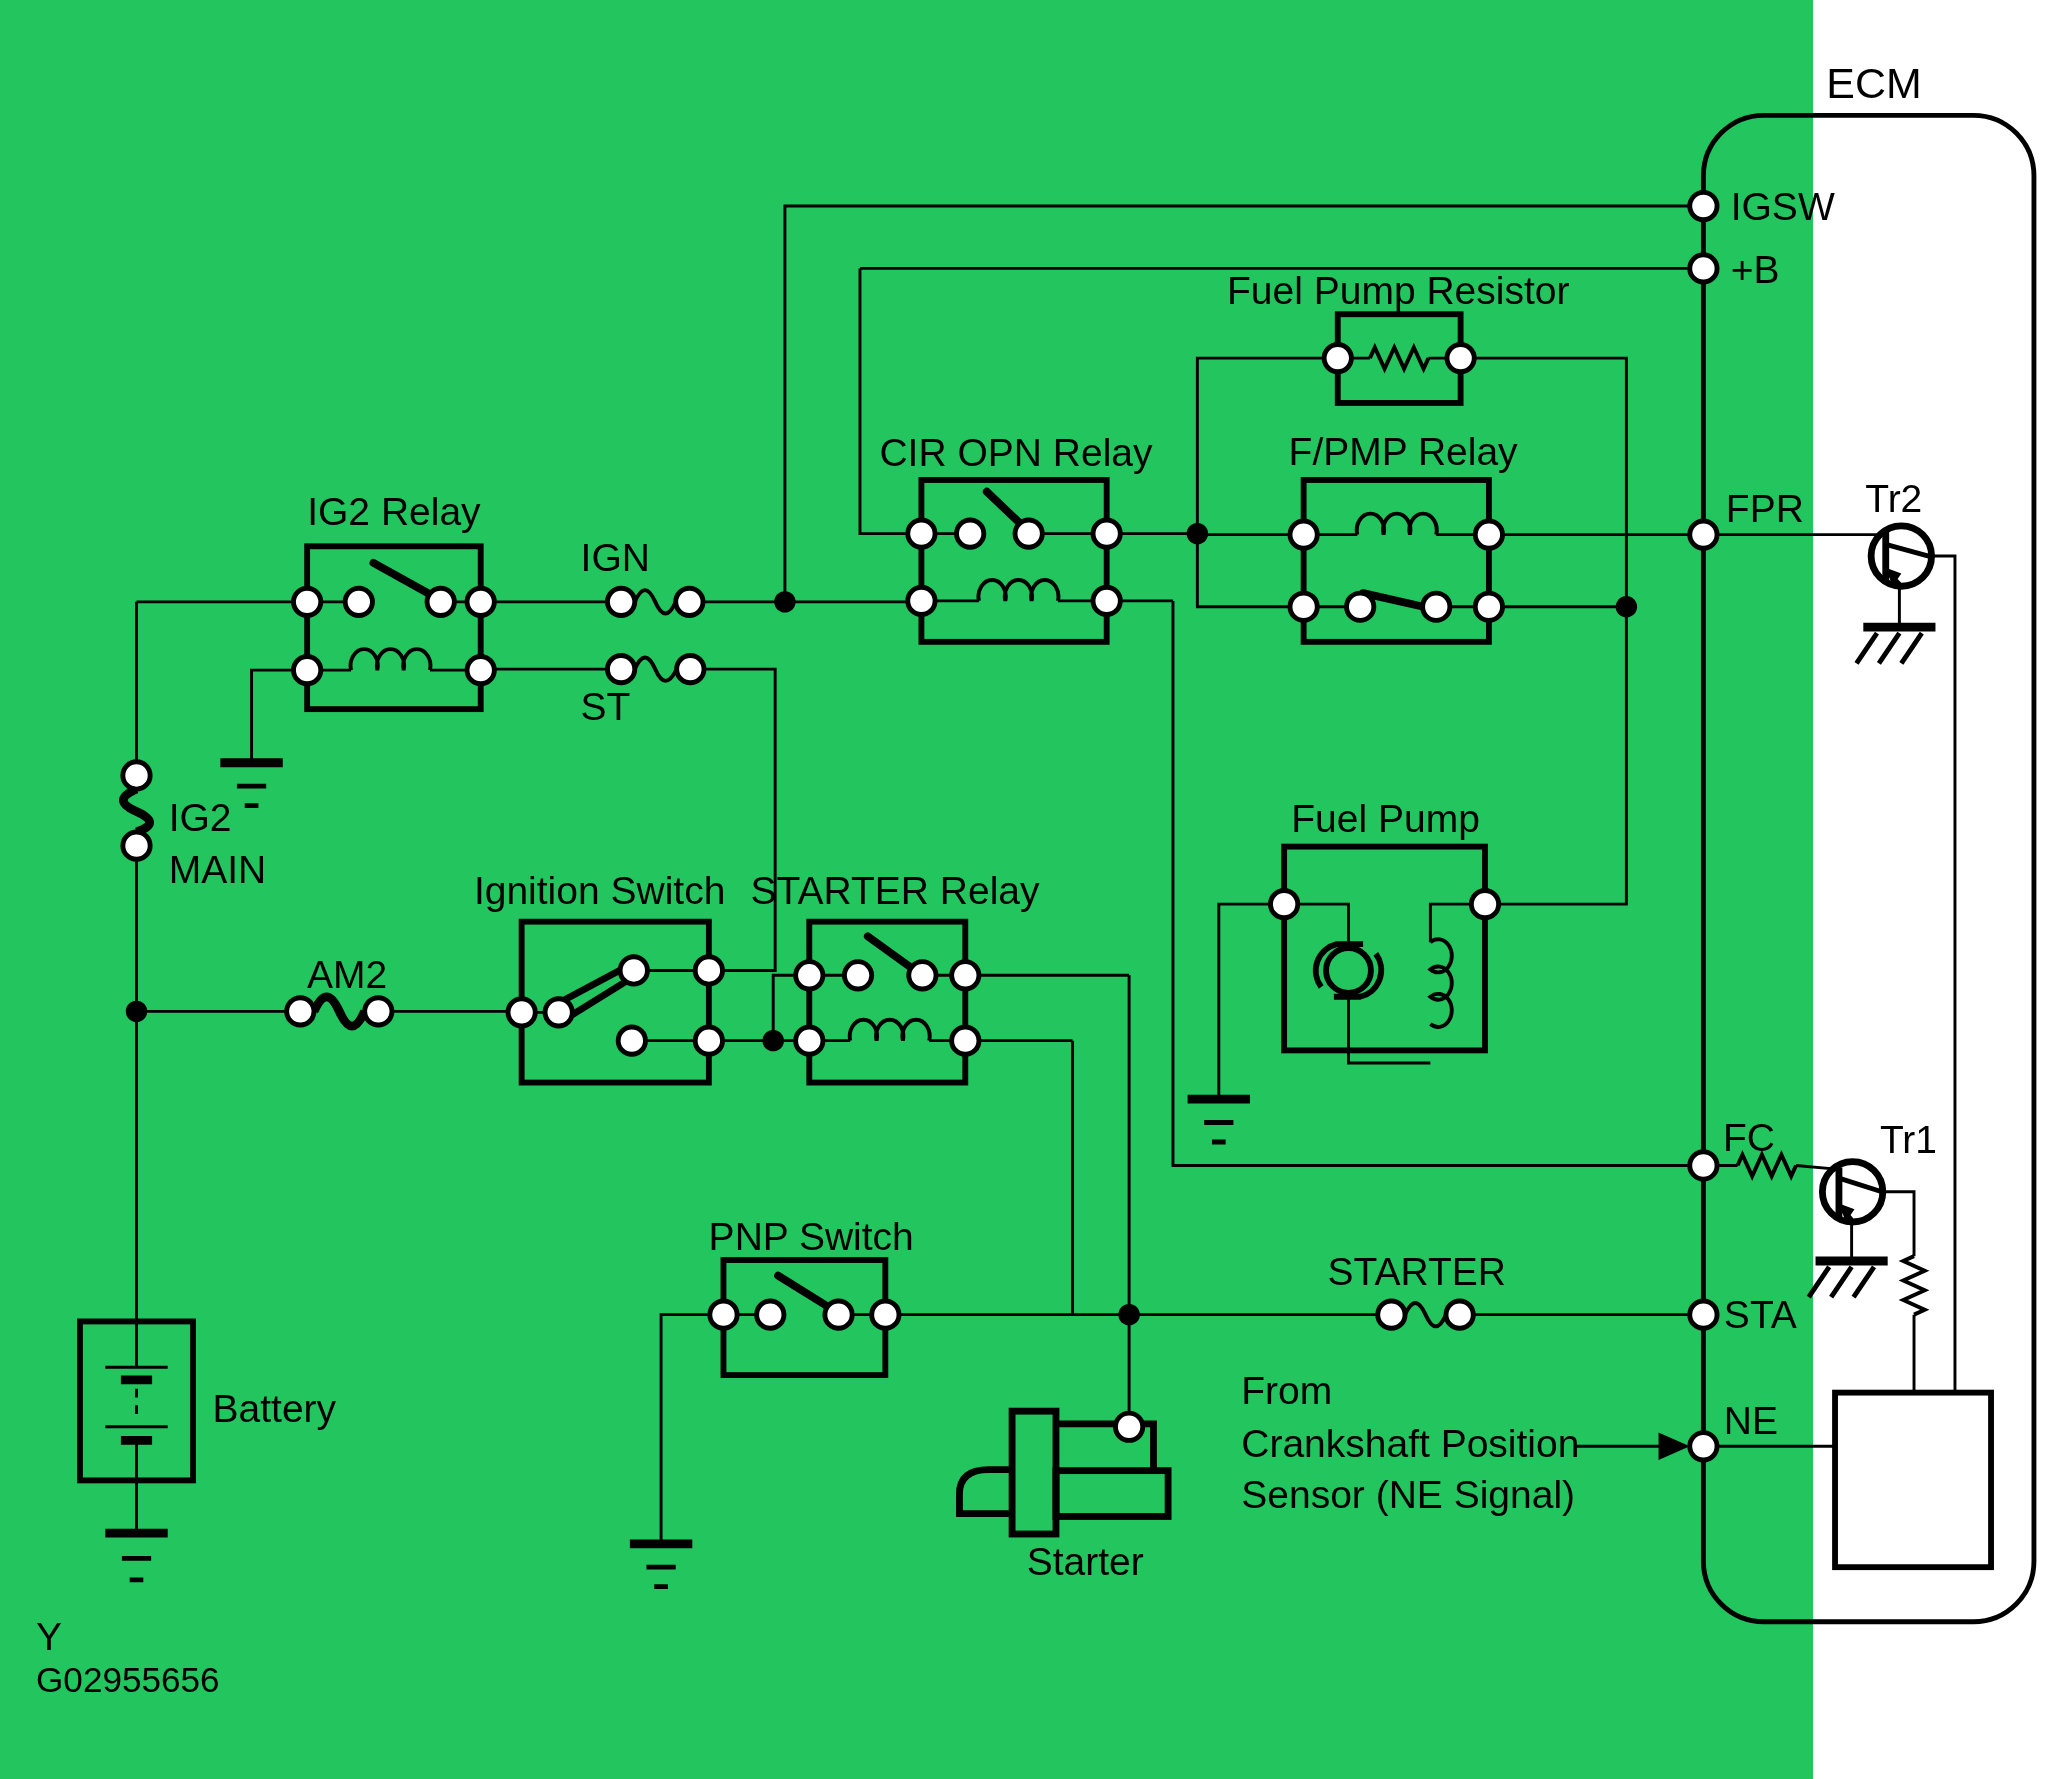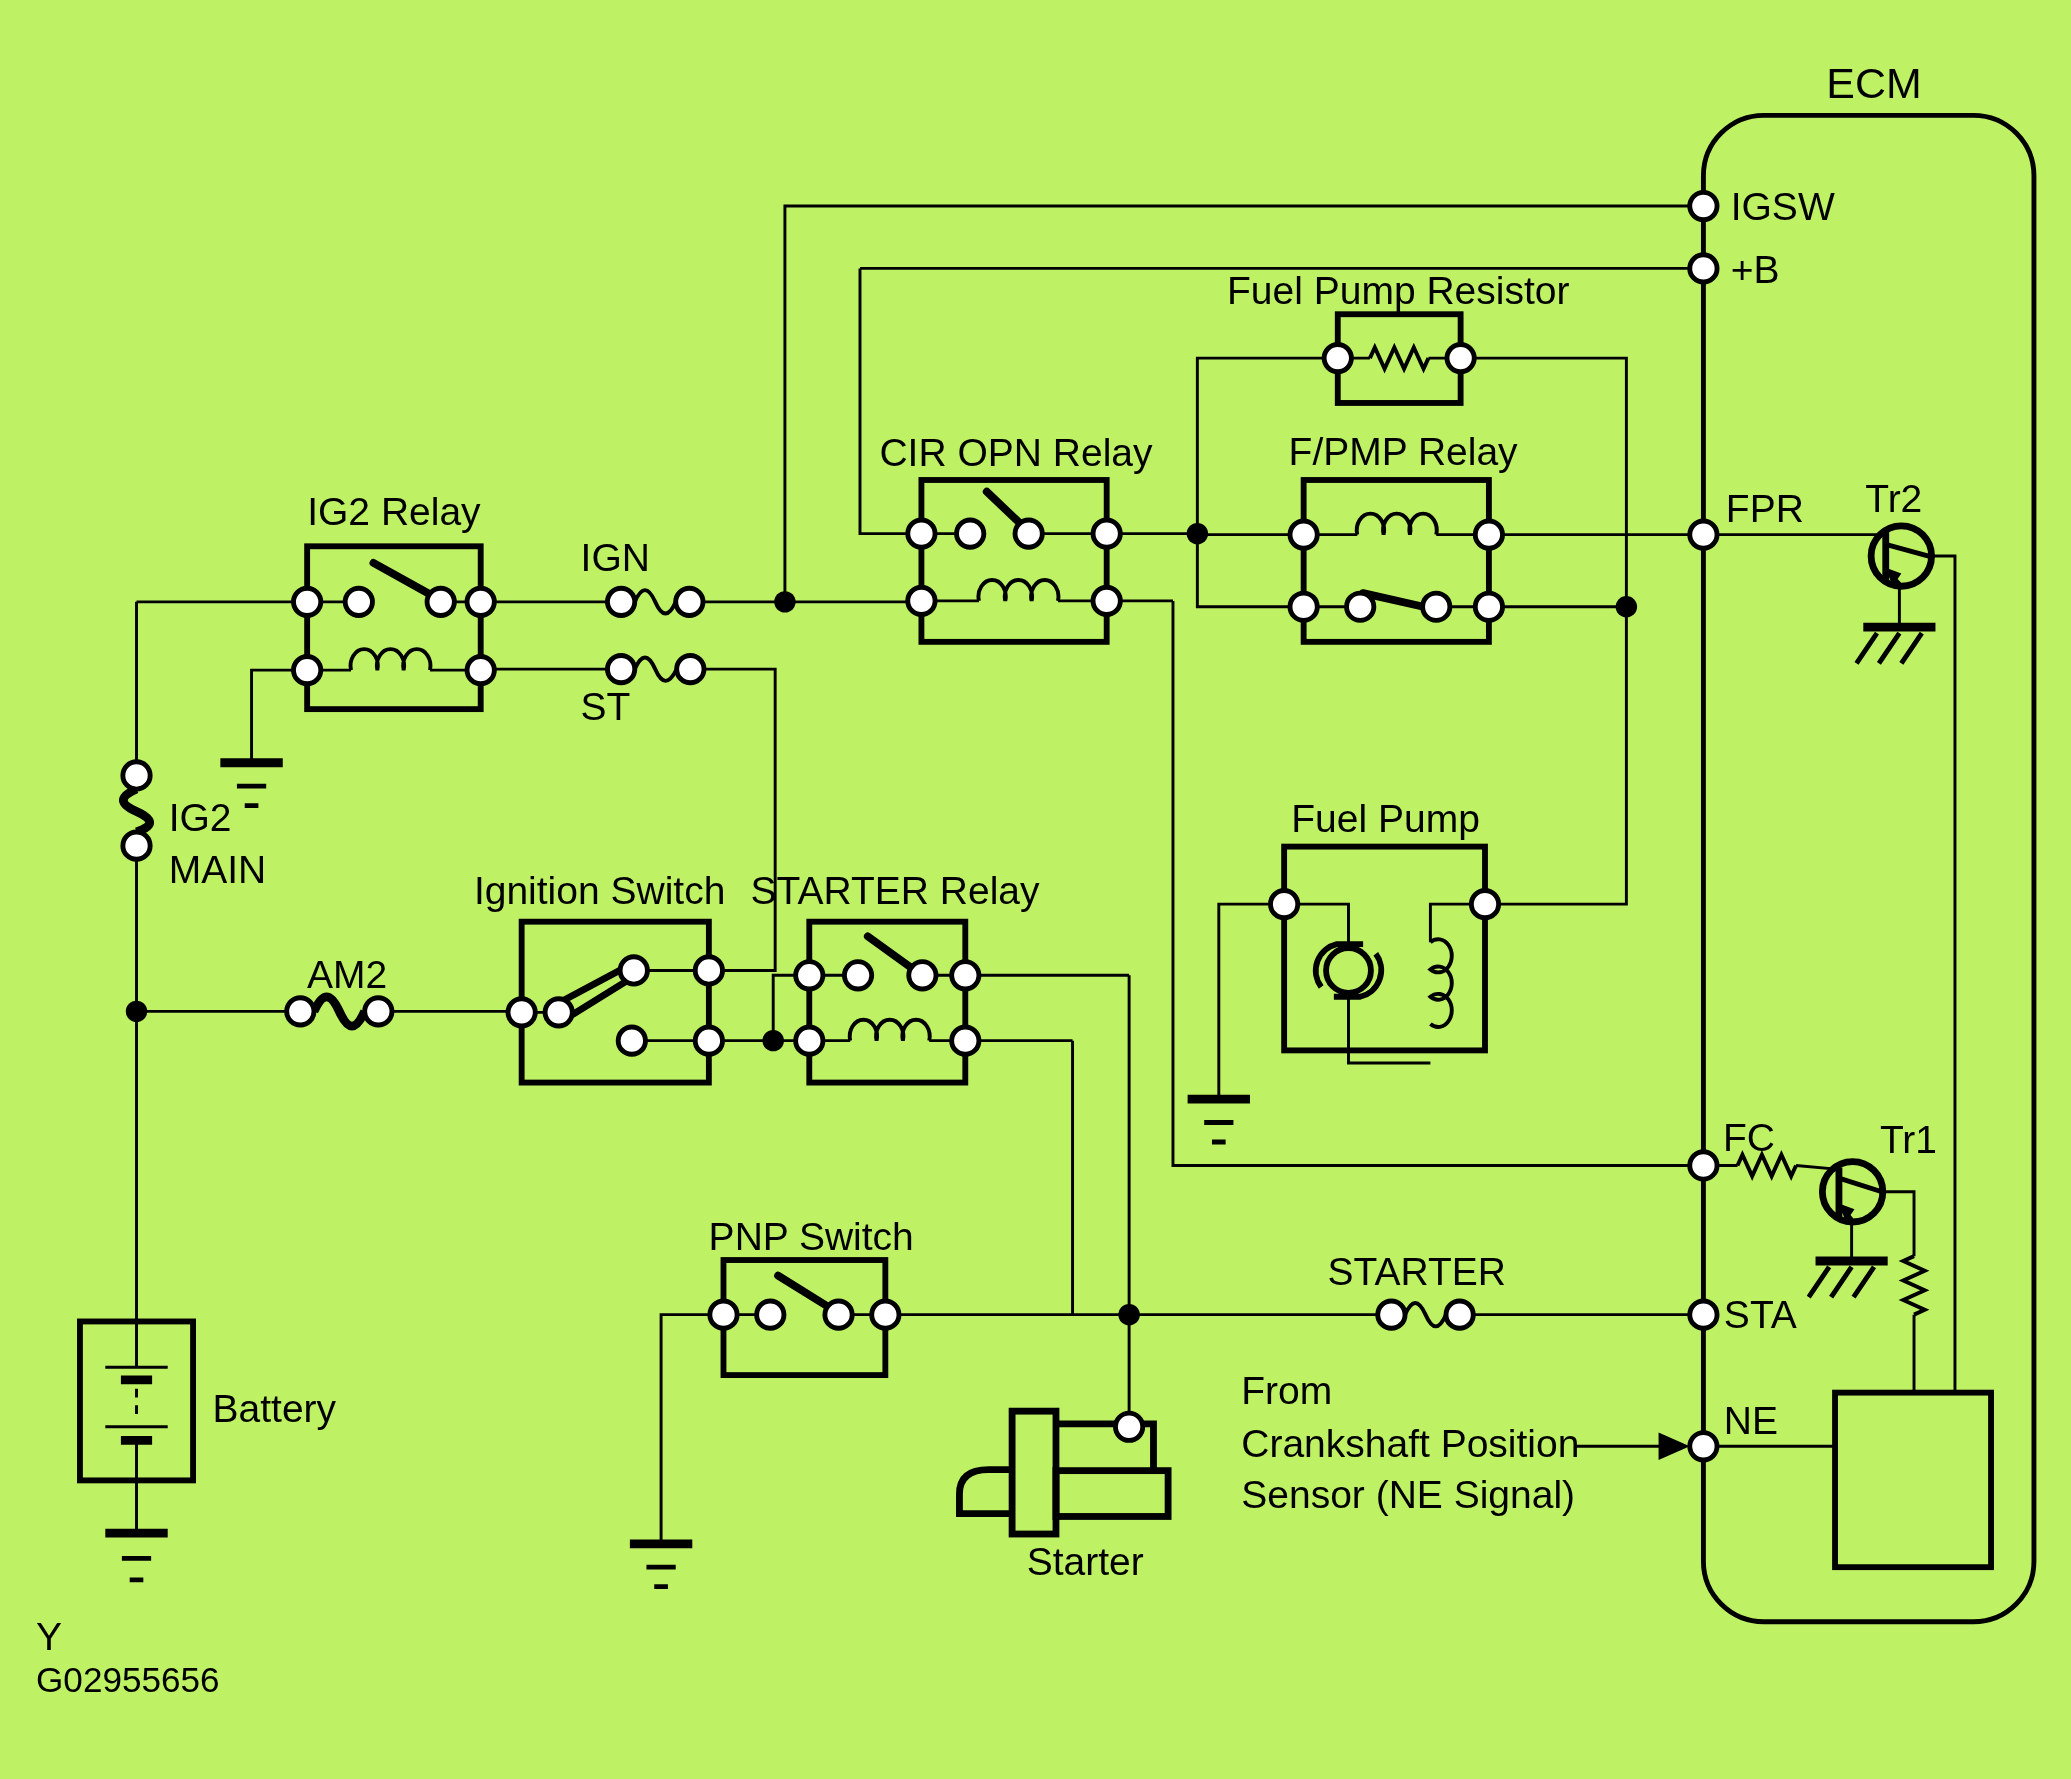--- a/index.html
+++ b/index.html
@@ -1,16 +1,16 @@
 <!DOCTYPE html>
 <html><head>
 <meta charset="utf-8">
 <style>
   html,body{margin:0;padding:0;background:#fff;}
-  .stage{width:2071px;height:1780px;background:#bef264;position:relative;}
+  .stage{width:1813px;height:1780px;background:#22c55e;position:relative;}
   svg{display:block;}
   text{font-family:"Liberation Sans","DejaVu Sans",sans-serif;fill:#000;}
   .lbl{font-size:40px;}
   .lbl-big{font-size:44px;}
   .lbl-sm{font-size:36px;}
 </style>
 </head>
 <body>
 
 <div class="stage">

